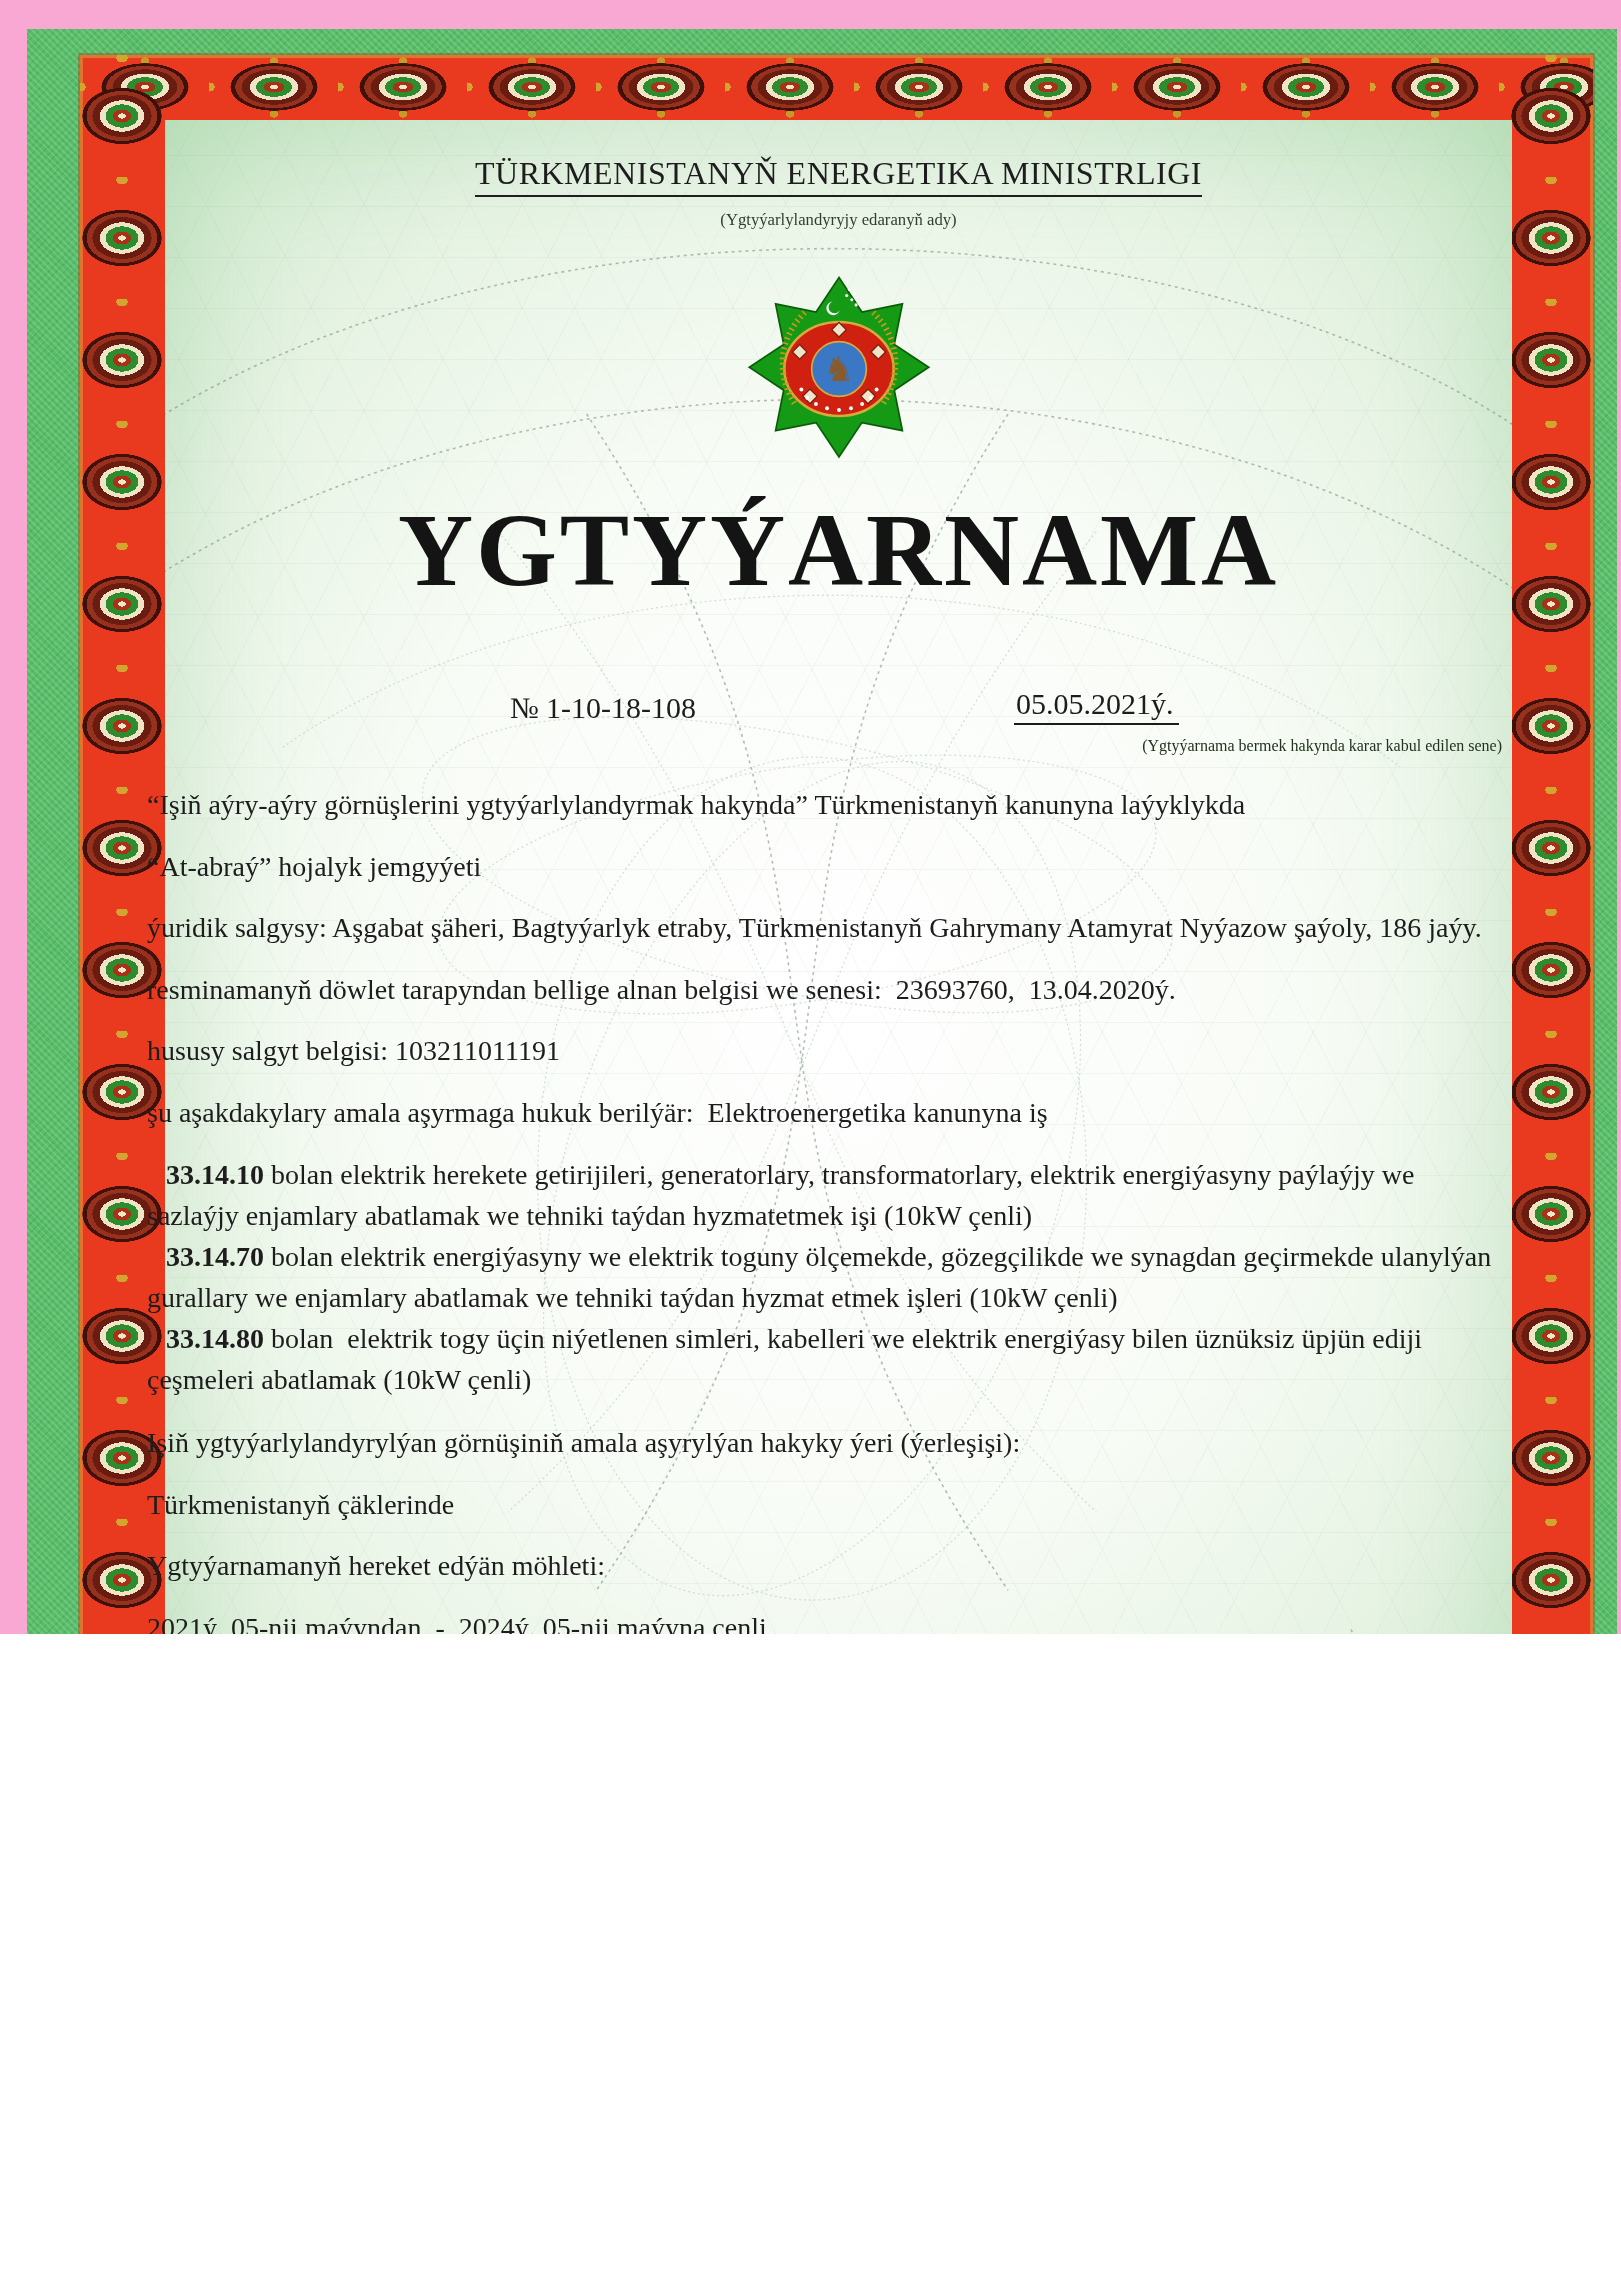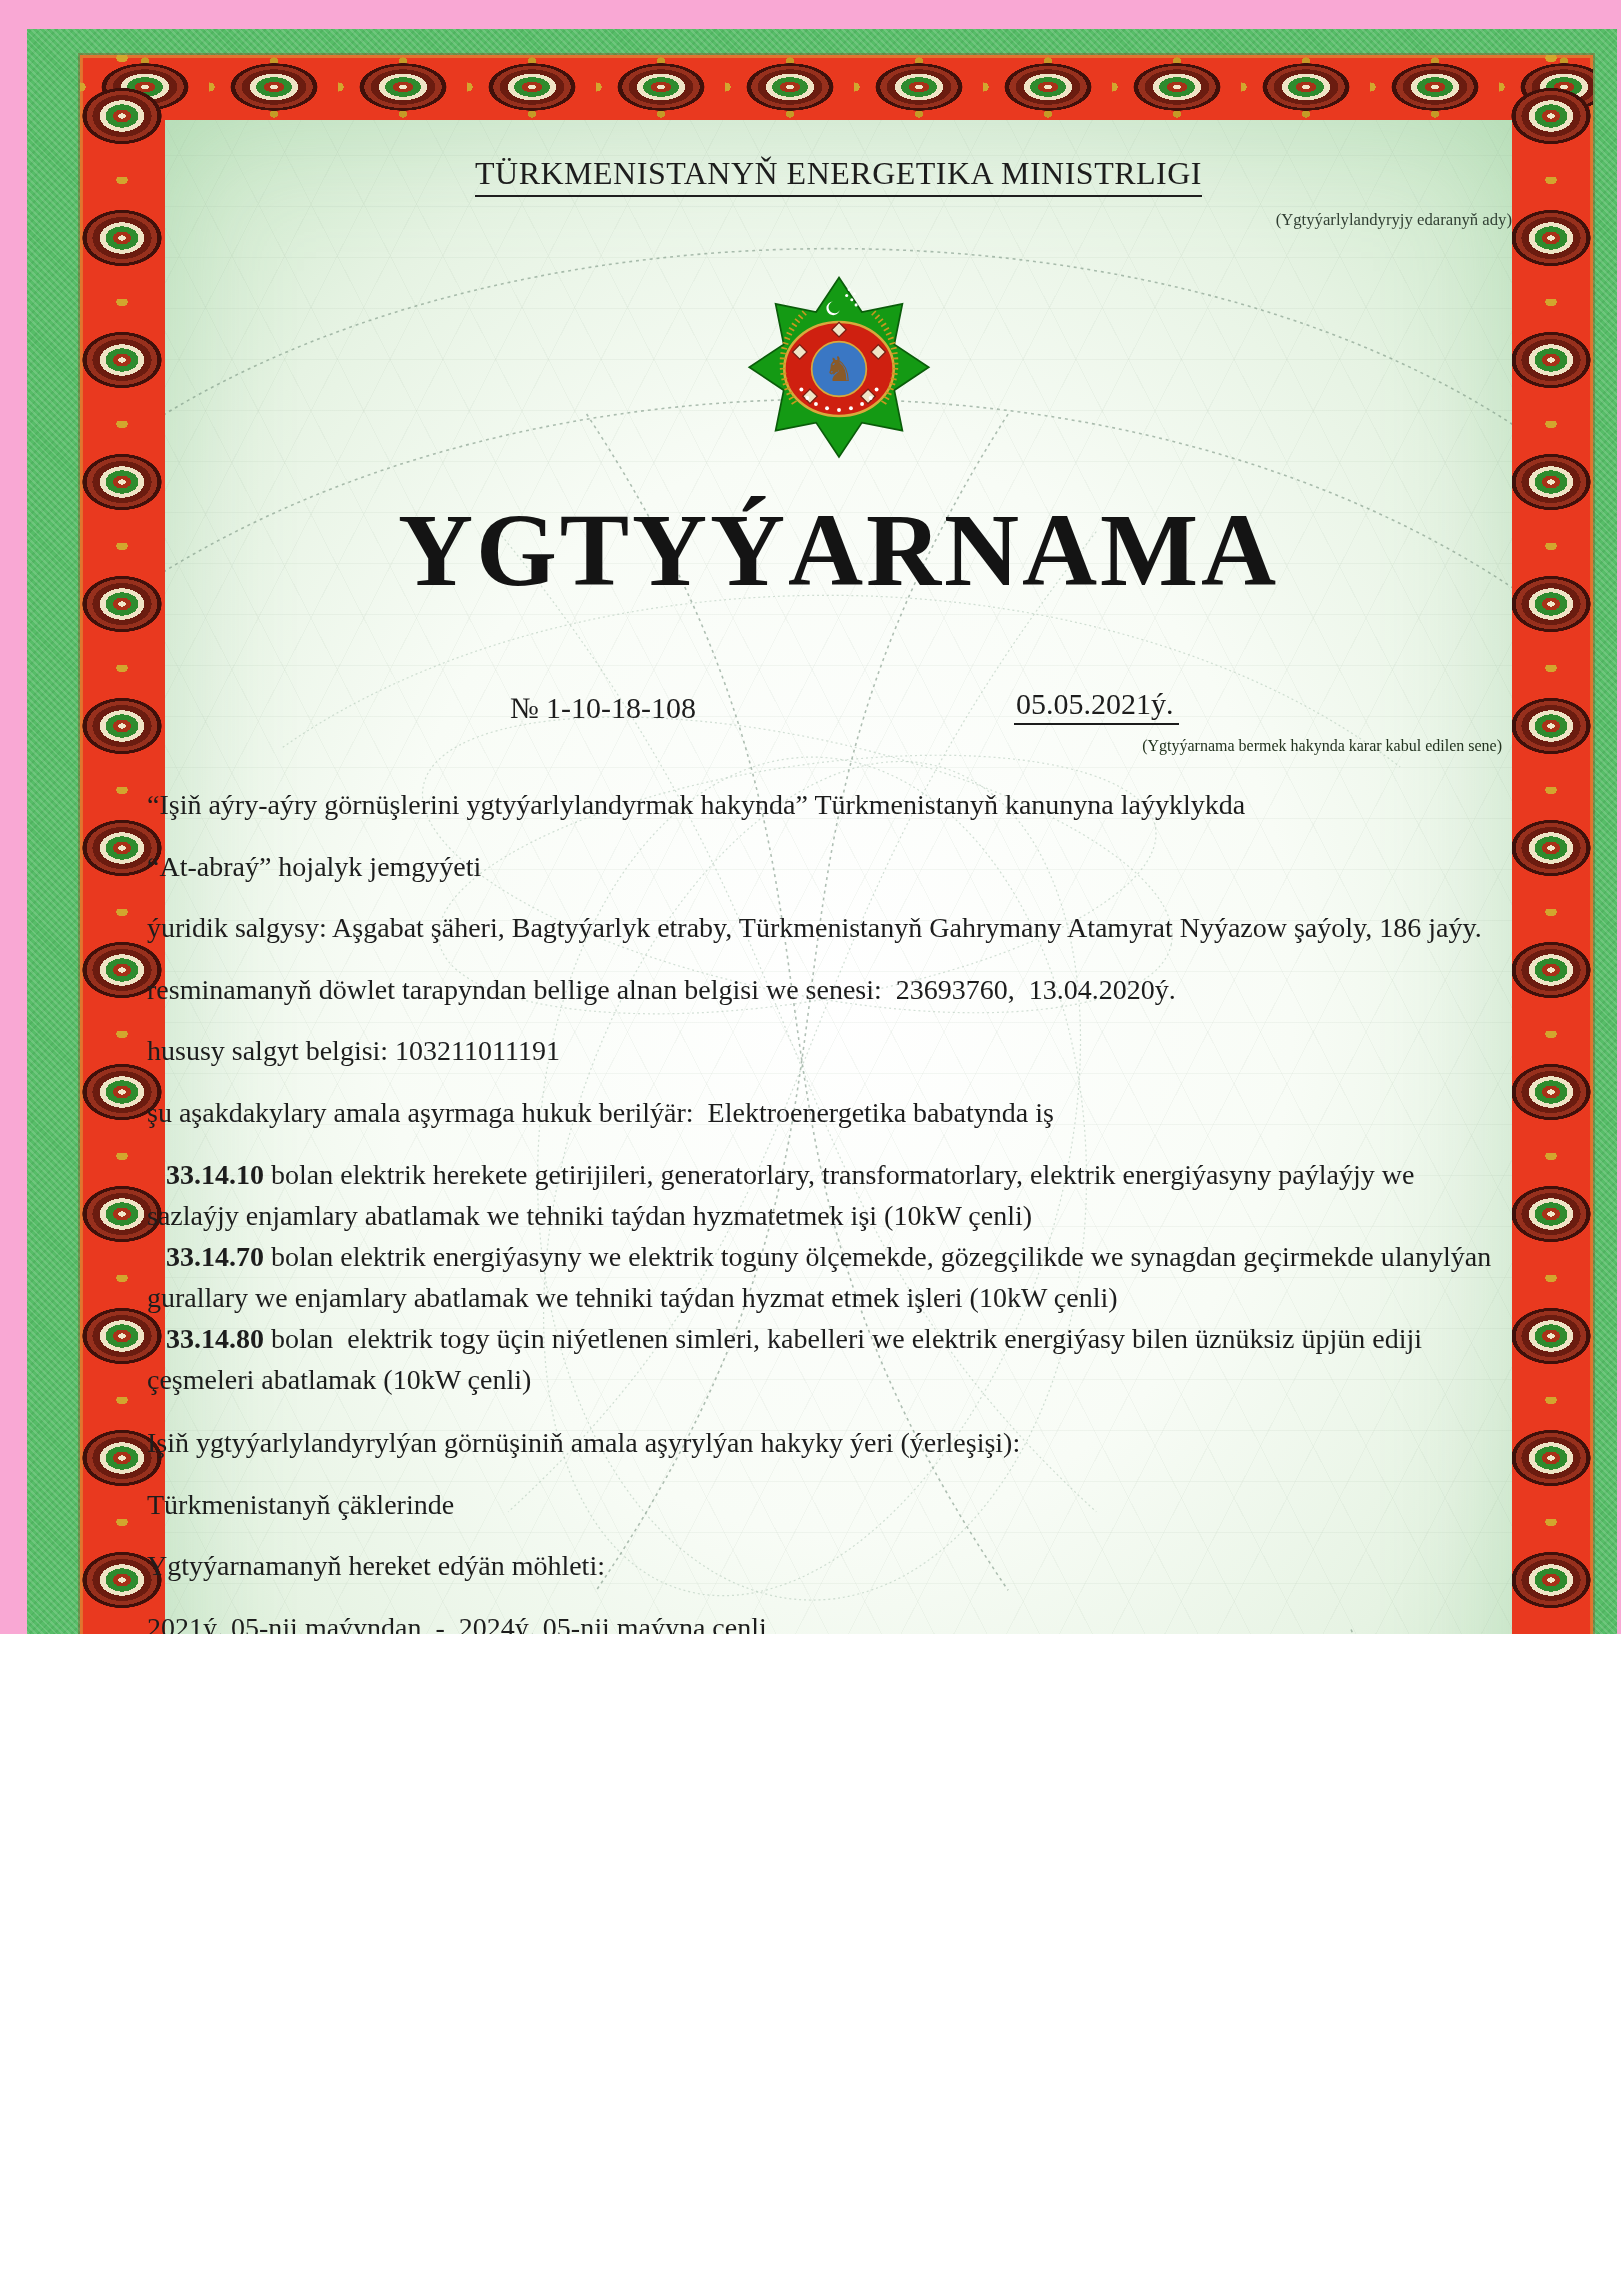--- a/index.html
+++ b/index.html
@@ -50,21 +50,21 @@
        repeating-linear-gradient(0deg, rgba(140,165,140,.18) 0 1px, rgba(0,0,0,0) 1px 51px),
        repeating-linear-gradient(63deg, rgba(140,165,140,.15) 0 1px, rgba(0,0,0,0) 1px 47px),
        repeating-linear-gradient(-63deg, rgba(140,165,140,.15) 0 1px, rgba(0,0,0,0) 1px 47px);}
   .guilloche{position:absolute;left:165px;top:120px;pointer-events:none;}
   .wm{stroke:#6f8a79;stroke-width:1.6;fill:none;stroke-dasharray:3 4;opacity:.55;}
   .wm2{stroke:#a6bfae;stroke-width:1.2;fill:none;stroke-dasharray:2 3;opacity:.5;}
   
   .abs{position:absolute;}
   .header-title{left:165px;top:155px;width:1347px;text-align:center;font-size:32px;letter-spacing:0.5px;font-weight:400;}
   .header-title span{display:inline-block;border-bottom:2.5px solid #1f1f1f;padding-bottom:2.9px;}
-  .header-sub{left:165px;top:210px;width:1347px;text-align:right;font-size:16.7px;color:#313f33;}
+  .header-sub{left:165px;top:210px;width:1347px;text-align:center;font-size:16.7px;color:#313f33;}
   .emblem-wrap{left:165px;top:267px;width:1347px;display:flex;justify-content:center;}
   .doc-title{left:165px;top:490px;width:1347px;text-align:center;font-size:104px;font-weight:700;letter-spacing:2.9px;color:#141414;}
   .num{left:510px;top:691px;font-size:30px;}
   .date-wrap{left:1014px;top:687px;font-size:30px;font-weight:400;border-bottom:2.9px solid #1c1c1c;padding:0 5.9px 2px 2px;}
   .date-note{left:794px;top:737px;width:708px;text-align:right;font-size:16px;color:#23331f;}
   .bodytext{left:147px;top:784px;width:1358px;font-size:28px;line-height:41px;}
   .para{margin:0 0 20.6px 0;white-space:pre-wrap;}
   .para.item{margin:0;}
   .para.item-last{margin:0 0 22.5px 0;}
   .para b{font-weight:700;margin-left:19px;}
@@ -161,21 +161,21 @@
   <div class="abs num">№ 1-10-18-108</div>
   <div class="abs date-wrap">05.05.2021ý.</div>
   <div class="abs date-note">(Ygtyýarnama bermek hakynda karar kabul edilen sene)</div>
 
   <div class="abs bodytext">
     <p class="para">“Işiň aýry-aýry görnüşlerini ygtyýarlylandyrmak hakynda” Türkmenistanyň kanunyna laýyklykda</p>
     <p class="para">“At-abraý” hojalyk jemgyýeti</p>
     <p class="para">ýuridik salgysy: Aşgabat şäheri, Bagtyýarlyk etraby, Türkmenistanyň Gahrymany Atamyrat Nyýazow şaýoly, 186 jaýy.</p>
     <p class="para">resminamanyň döwlet tarapyndan bellige alnan belgisi we senesi:  23693760,  13.04.2020ý.</p>
     <p class="para">hususy salgyt belgisi: 103211011191</p>
-    <p class="para">şu aşakdakylary amala aşyrmaga hukuk berilýär:  Elektroenergetika babatynda iş</p>
+    <p class="para">şu aşakdakylary amala aşyrmaga hukuk berilýär:  Elektroenergetika kanunyna iş</p>
     <p class="para item"><b>33.14.10</b><span> bolan elektrik herekete getirijileri, generatorlary, transformatorlary, elektrik energiýasyny paýlaýjy we sazlaýjy enjamlary abatlamak we tehniki taýdan hyzmatetmek işi (10kW çenli)</span></p>
     <p class="para item"><b>33.14.70</b><span> bolan elektrik energiýasyny we elektrik toguny ölçemekde, gözegçilikde we synagdan geçirmekde ulanylýan gurallary we enjamlary abatlamak we tehniki taýdan hyzmat etmek işleri (10kW çenli)</span></p>
     <p class="para item item-last"><b>33.14.80</b><span> bolan  elektrik togy üçin niýetlenen simleri, kabelleri we elektrik energiýasy bilen üznüksiz üpjün ediji çeşmeleri abatlamak (10kW çenli)</span></p>
     <p class="para">Işiň ygtyýarlylandyrylýan görnüşiniň amala aşyrylýan hakyky ýeri (ýerleşişi):</p>
     <p class="para">Türkmenistanyň çäklerinde</p>
     <p class="para">Ygtyýarnamanyň hereket edýän möhleti:</p>
     <p class="para">2021ý. 05-nji maýyndan  -  2024ý. 05-nji maýyna çenli</p>
   </div>
 
   <div class="abs my1">M.Ý.</div>

